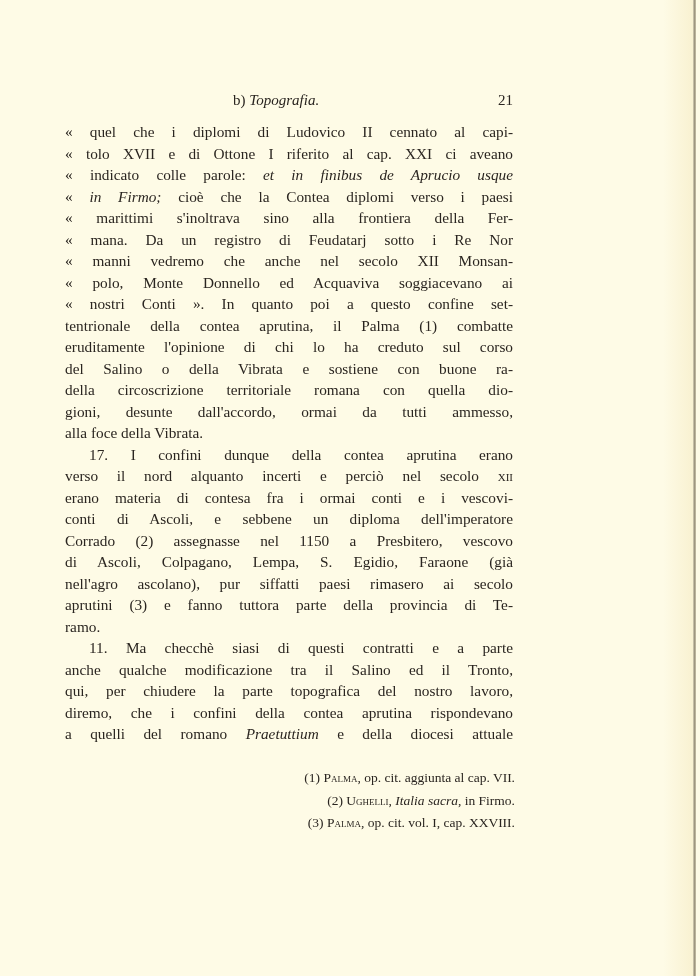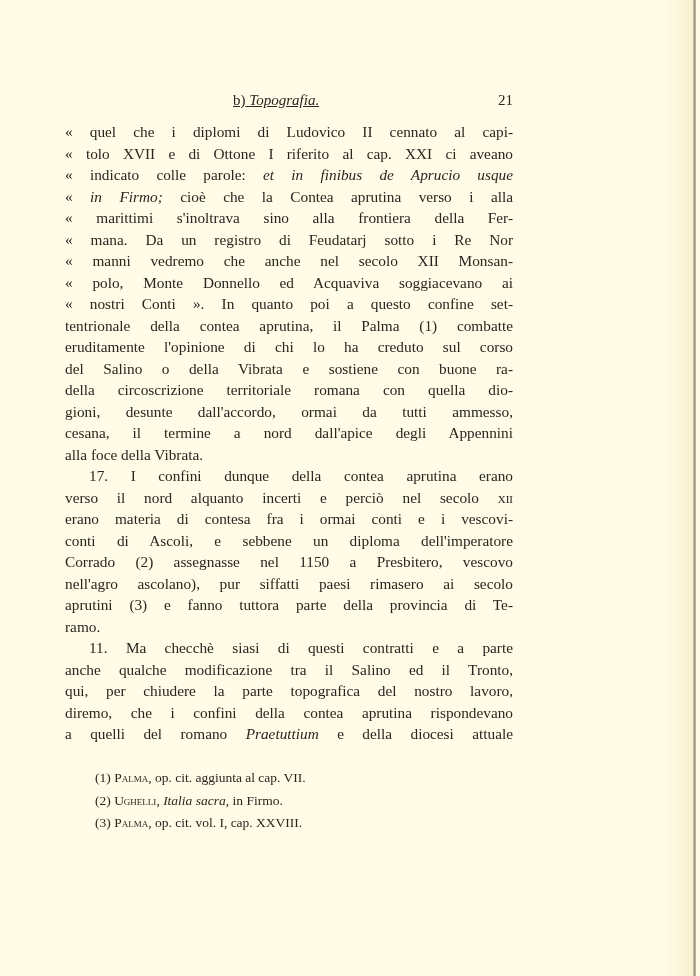--- a/index.html
+++ b/index.html
@@ -16,21 +16,21 @@
     }
     .page-edge-shade {
       position: absolute; top: 0; right: 7px; width: 30px; height: 976px;
       background: linear-gradient(to right, rgba(254,251,230,0), rgba(245,235,195,0.6));
     }
     .header {
       position: absolute; top: 92px; left: 65px; width: 448px; height: 20px;
       font-size: 15px;
     }
     .header .section {
-      position: absolute; left: 168px; top: 0; text-decoration: underline;
+      position: absolute; left: 168px; top: 0;
     }
     .header .section i { font-style: italic; }
     .header .page-no {
       position: absolute; right: 0; top: 0;
     }
     .body-text {
       position: absolute; top: 121px; left: 65px; width: 448px;
       font-size: 15.3px; line-height: 21.5px;
     }
     .line {
@@ -39,56 +39,56 @@
       height: 21.5px;
     }
     .line.last { text-align-last: left; }
     .line.indent { padding-left: 24px; }
     .line i { font-style: italic; }
     .sc { font-variant: small-caps; }
     .footnotes {
       position: absolute; top: 767px; left: 95px; width: 420px;
       font-size: 13.5px; line-height: 22.5px;
     }
-    .fn { display: block; white-space: nowrap; }
+    .fn { display: block; white-space: nowrap; text-align: right; }
     .fn i { font-style: italic; }
   </style>
 </head>
 <body>
 
 <div class="page-edge-shade"></div>
 <div class="page-edge"></div>
 
 <div class="header">
   <span class="section"><span>b)</span> <i>Topografia.</i></span>
   <span class="page-no">21</span>
 </div>
 
 <div class="body-text" id="body-text">
     <span class="line"><span>« quel che i diplomi di Ludovico II cennato al capi-</span></span>
     <span class="line"><span>« tolo XVII e di Ottone I riferito al cap. XXI ci aveano</span></span>
     <span class="line"><span>« indicato colle parole: </span><i>et in finibus de Aprucio usque</i></span>
-    <span class="line"><span>« </span><i>in Firmo;</i><span> cioè che la Contea aprutina verso i alla</span></span>
+    <span class="line"><span>« </span><i>in Firmo;</i><span> cioè che la Contea diplomi verso i paesi</span></span>
     <span class="line"><span>« marittimi s'inoltrava sino alla frontiera della Fer-</span></span>
     <span class="line"><span>« mana. Da un registro di Feudatarj sotto i Re Nor</span></span>
     <span class="line"><span>« manni vedremo che anche nel secolo XII Monsan-</span></span>
     <span class="line"><span>« polo, Monte Donnello ed Acquaviva soggiacevano ai</span></span>
     <span class="line"><span>« nostri Conti ». In quanto poi a questo confine set-</span></span>
     <span class="line"><span>tentrionale della contea aprutina, il Palma (1) combatte</span></span>
     <span class="line"><span>eruditamente l'opinione di chi lo ha creduto sul corso</span></span>
     <span class="line"><span>del Salino o della Vibrata e sostiene con buone ra-</span></span>
     <span class="line"><span>della circoscrizione territoriale romana con quella dio-</span></span>
     <span class="line"><span>gioni, desunte dall'accordo, ormai da tutti ammesso,</span></span>
-    <span class="line"><span>cesana, il termine a nord dall'apice degli Appennini</span></span>
     <span class="line last"><span>alla foce della Vibrata.</span></span>
     <span class="line indent"><span>17. I confini dunque della contea aprutina erano</span></span>
     <span class="line"><span>verso il nord alquanto incerti e perciò nel secolo </span><span class="sc">xii</span></span>
     <span class="line"><span>erano materia di contesa fra i ormai conti e i vescovi-</span></span>
     <span class="line"><span>conti di Ascoli, e sebbene un diploma dell'imperatore</span></span>
     <span class="line"><span>Corrado (2) assegnasse nel 1150 a Presbitero, vescovo</span></span>
+    <span class="line"><span>di Ascoli, Colpagano, Lempa, S. Egidio, Faraone (già</span></span>
     <span class="line"><span>nell'agro ascolano), pur siffatti paesi rimasero ai secolo</span></span>
     <span class="line"><span>aprutini (3) e fanno tuttora parte della provincia di Te-</span></span>
     <span class="line last"><span>ramo.</span></span>
     <span class="line indent"><span>11. Ma checchè siasi di questi contratti e a parte</span></span>
     <span class="line"><span>anche qualche modificazione tra il Salino ed il Tronto,</span></span>
     <span class="line"><span>qui, per chiudere la parte topografica del nostro lavoro,</span></span>
     <span class="line"><span>diremo, che i confini della contea aprutina rispondevano</span></span>
     <span class="line"><span>a quelli del romano </span><i>Praetuttium</i><span> e della diocesi attuale</span></span>
   </div>
 

